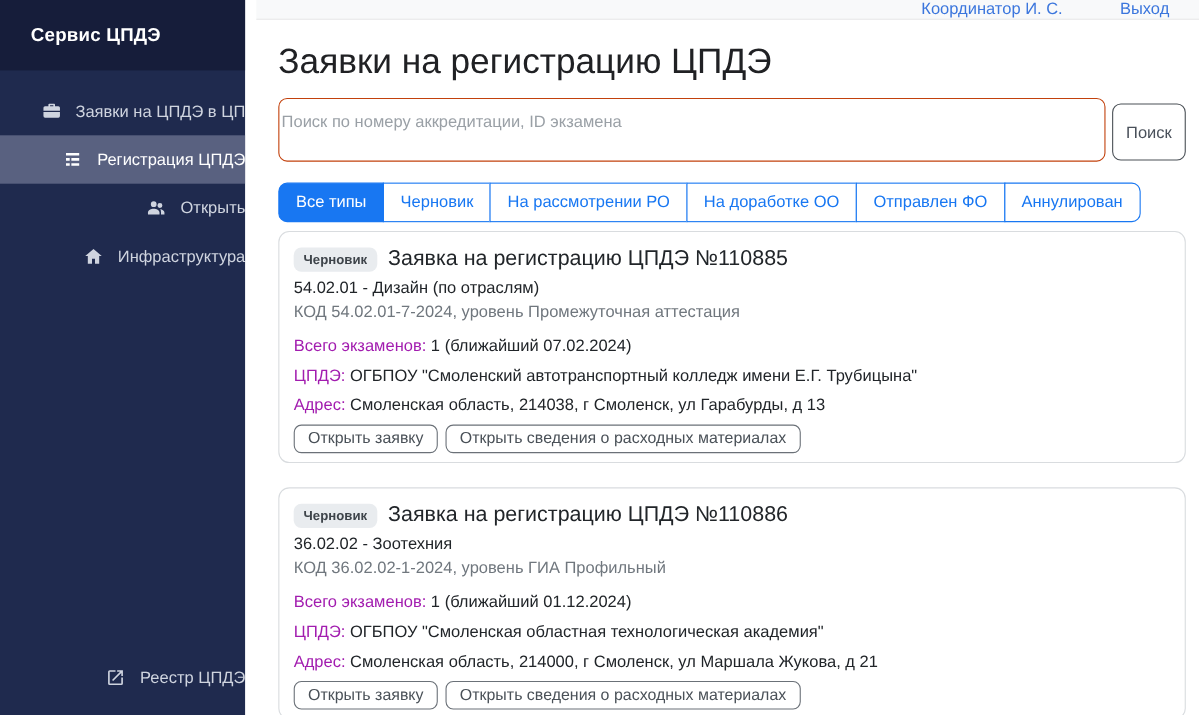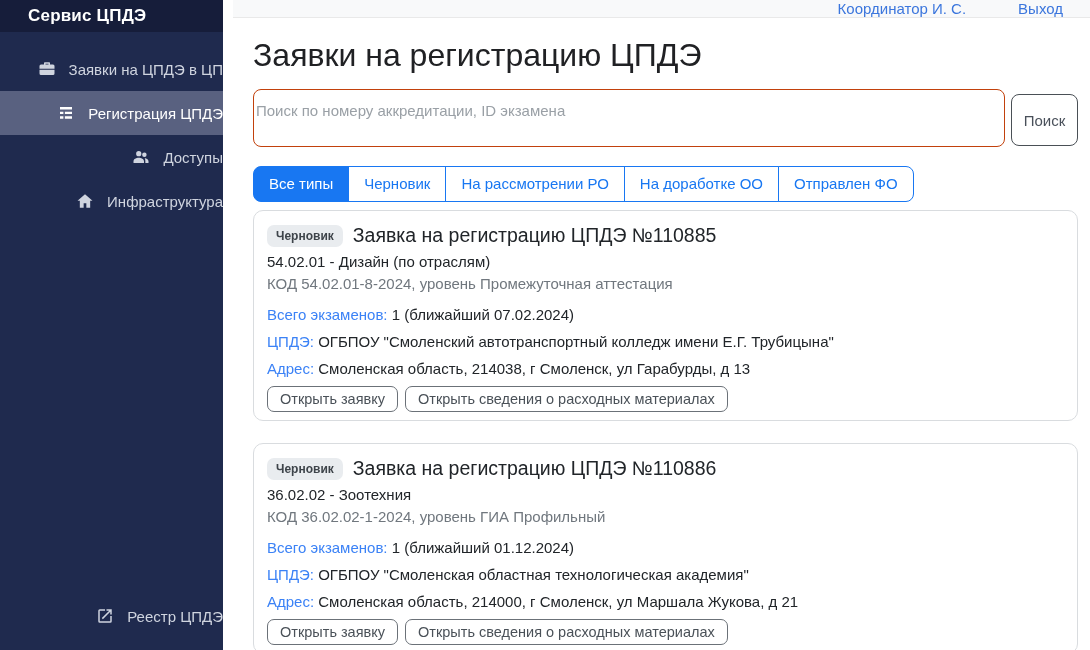--- a/index.html
+++ b/index.html
@@ -13,21 +13,21 @@
   .app { display: flex; width: 1090px; height: 650px; }
 
   
   .sidebar {
     width: 223px; min-width: 223px; height: 650px;
     background: #1f2a4e;
     color: #cfd4df;
     display: flex; flex-direction: column;
   }
   .sidebar-header {
-    height: 32px; background: #161d3a; color: #ffffff;
+    height: 64px; background: #161d3a; color: #ffffff;
     display: flex; align-items: center;
     padding-left: 28px; font-size: 17px; font-weight: 600;
     letter-spacing: .2px;
   }
   .nav { margin-top: 15px; display: flex; flex-direction: column; }
   .nav-item {
     height: 44px; display: flex; align-items: center;
     padding-left: 21px; gap: 13px; font-size: 15px;
     cursor: pointer; white-space: nowrap; justify-content: flex-end;
   }
@@ -88,21 +88,21 @@
   .badge {
     background: #e9ecef; color: #3e444a;
     font-size: 12px; font-weight: 700;
     padding: 4px 9px; border-radius: 7px; white-space: nowrap;
   }
   .card-title { font-size: 19.5px; font-weight: 400; color: #212529; }
   .program { font-size: 15px; line-height: 20px; margin-top: 3px; color: #212529; }
   .code { font-size: 15px; line-height: 20px; margin-top: 2px; color: #70777e; }
   .meta { margin-top: 11px; }
   .meta-line { font-size: 15px; line-height: 20px; margin-bottom: 7px; }
-  .meta-label { color: #3b82f6; }
+  .meta-label { color: #a21caf; }
   .meta-value { color: #212529; }
   .card-buttons { display: flex; gap: 7px; margin-top: 1px; }
   .card-btn {
     background: #ffffff; border: 1px solid #6b7178; border-radius: 7px;
     padding: 4px 12px; font-size: 14.5px; color: #4a5158;
     cursor: pointer; font-family: "Liberation Sans", sans-serif;
   }
 </style>
 </head>
 <body>
@@ -128,21 +128,21 @@
             </svg>
         </span>
         <span>Регистрация ЦПДЭ</span>
       </div>
       <div class="nav-item">
         <span class="nav-icon">
           <svg viewBox="0 0 24 24">
               <path d="M9 11a3.5 3.5 0 1 0 0-7 3.5 3.5 0 0 0 0 7zm7.5 1a3 3 0 1 0 0-6 3 3 0 0 0 0 6zM9 13c-3.2 0-7 1.6-7 4.6V20h14v-2.4c0-3-3.8-4.6-7-4.6zm8 .4c1.9.6 5 1.8 5 4.2V20h-4.2v-2.4c0-1.7-.3-3.1-.8-4.2z"></path>
             </svg>
         </span>
-        <span>Доступы</span>
+        <span>Открыть</span>
       </div>
       <div class="nav-item">
         <span class="nav-icon">
           <svg viewBox="0 0 24 24">
               <path d="M12 3l10 8.6h-3.1V21h-5.1v-6h-3.6v6H5.1v-9.4H2z"></path>
             </svg>
         </span>
         <span>Инфраструктура</span>
       </div>
     </nav>
@@ -173,30 +173,31 @@
         <textarea class="search-input" placeholder="Поиск по номеру аккредитации, ID экзамена" style=""></textarea>
         <button class="search-btn">Поиск</button>
       </div>
 
       <div class="tabs">
         <button class="tab active">Все типы</button>
         <button class="tab">Черновик</button>
         <button class="tab">На рассмотрении РО</button>
         <button class="tab">На доработке ОО</button>
         <button class="tab">Отправлен ФО</button>
+        <button class="tab">Аннулирован</button>
       </div>
 
       
       <section class="card">
         <div class="card-head">
           <span class="badge">Черновик</span>
           <span class="card-title">Заявка на регистрацию ЦПДЭ №110885</span>
         </div>
         <div class="program">54.02.01 - Дизайн (по отраслям)</div>
-        <div class="code">КОД 54.02.01-8-2024, уровень Промежуточная аттестация</div>
+        <div class="code">КОД 54.02.01-7-2024, уровень Промежуточная аттестация</div>
         <div class="meta">
           <div class="meta-line">
             <span class="meta-label">Всего экзаменов:</span>
             <span class="meta-value">1 (ближайший 07.02.2024)</span>
           </div>
           <div class="meta-line">
             <span class="meta-label">ЦПДЭ:</span>
             <span class="meta-value">ОГБПОУ "Смоленский автотранспортный колледж имени Е.Г. Трубицына"</span>
           </div>
           <div class="meta-line">

